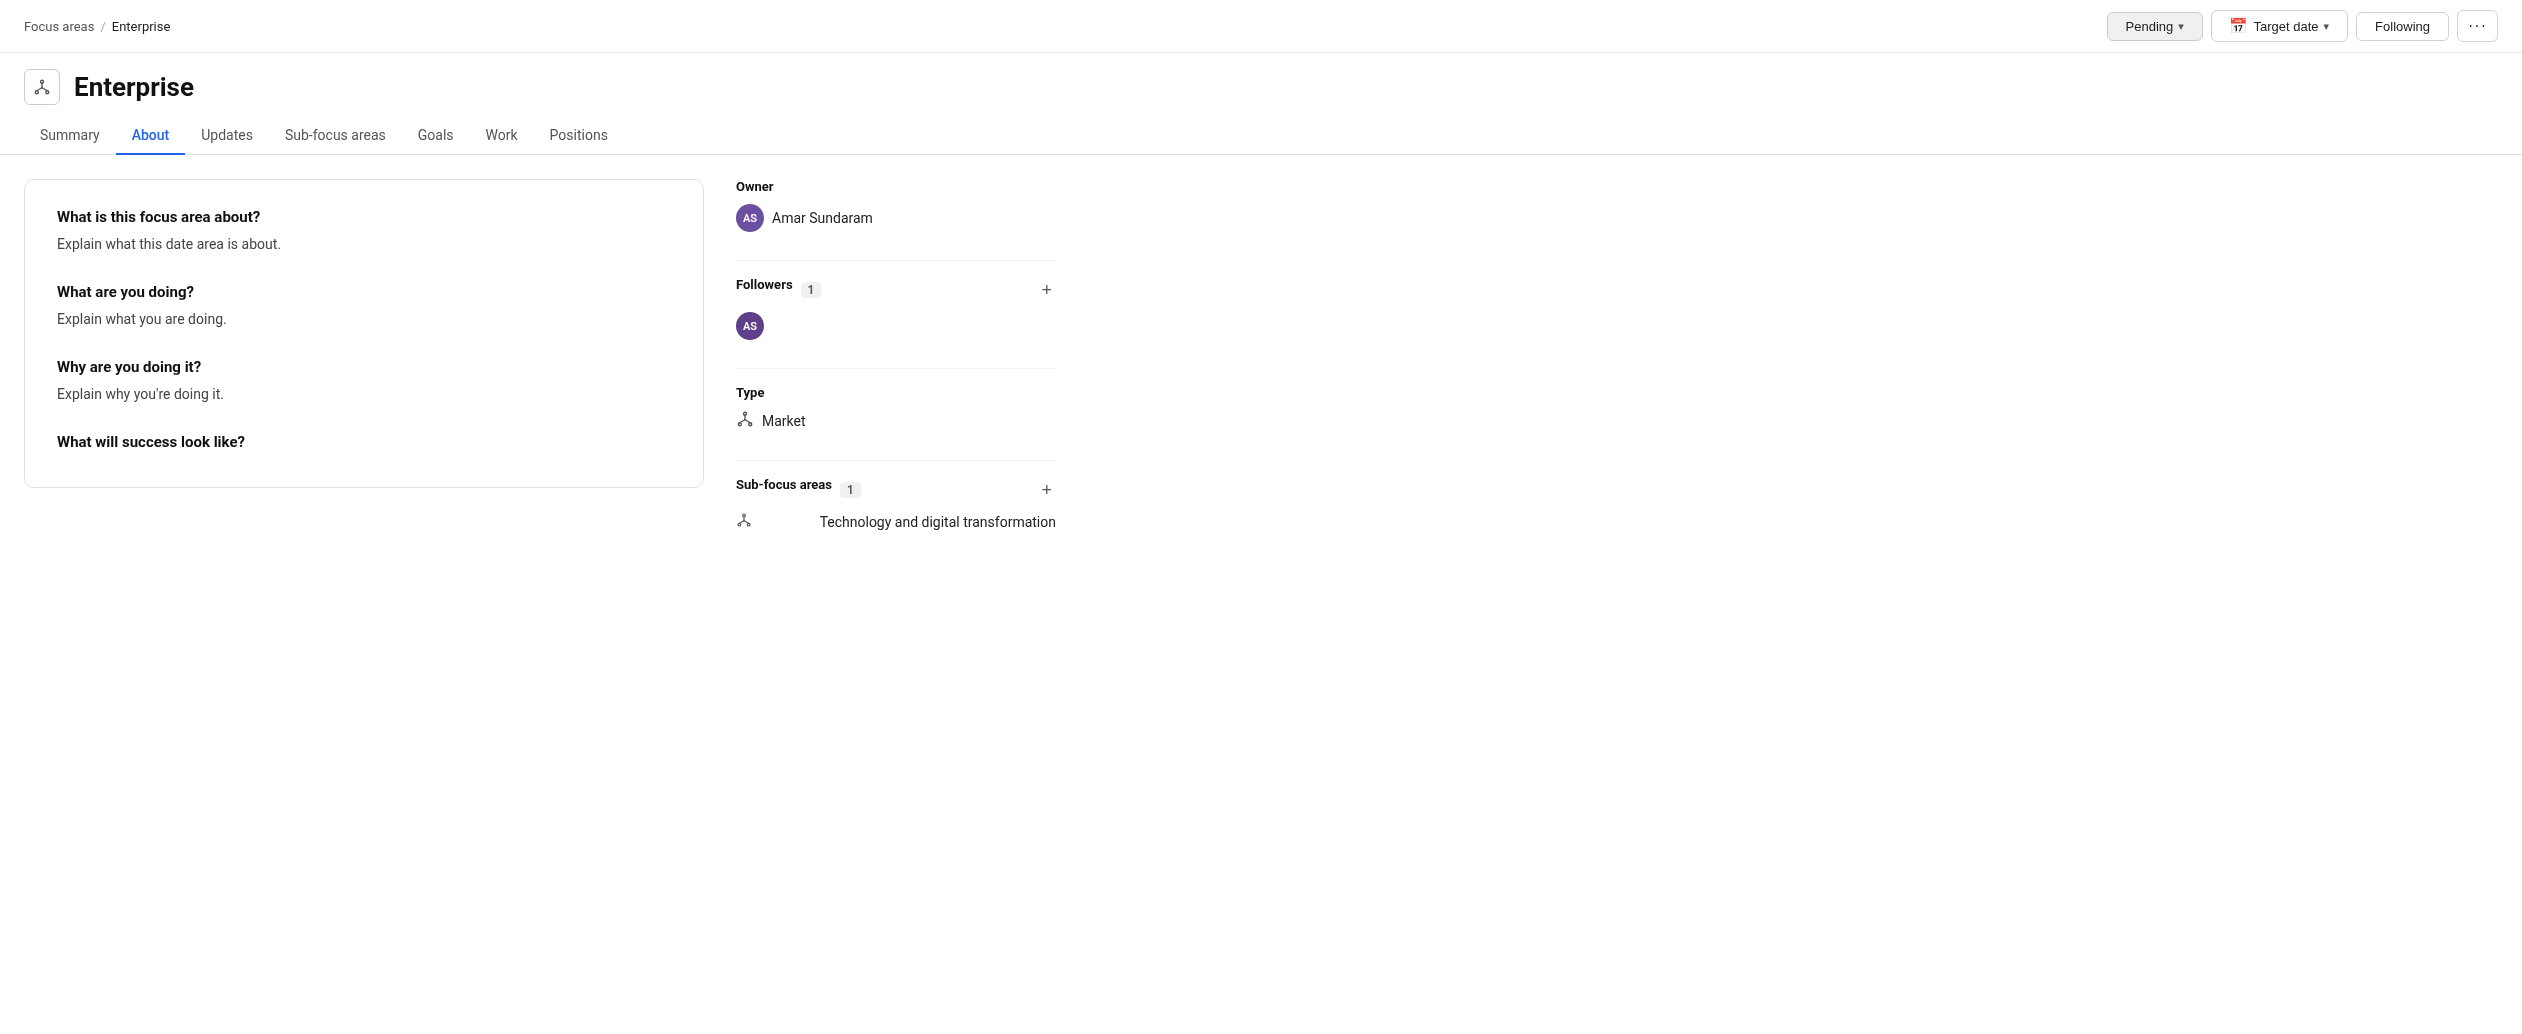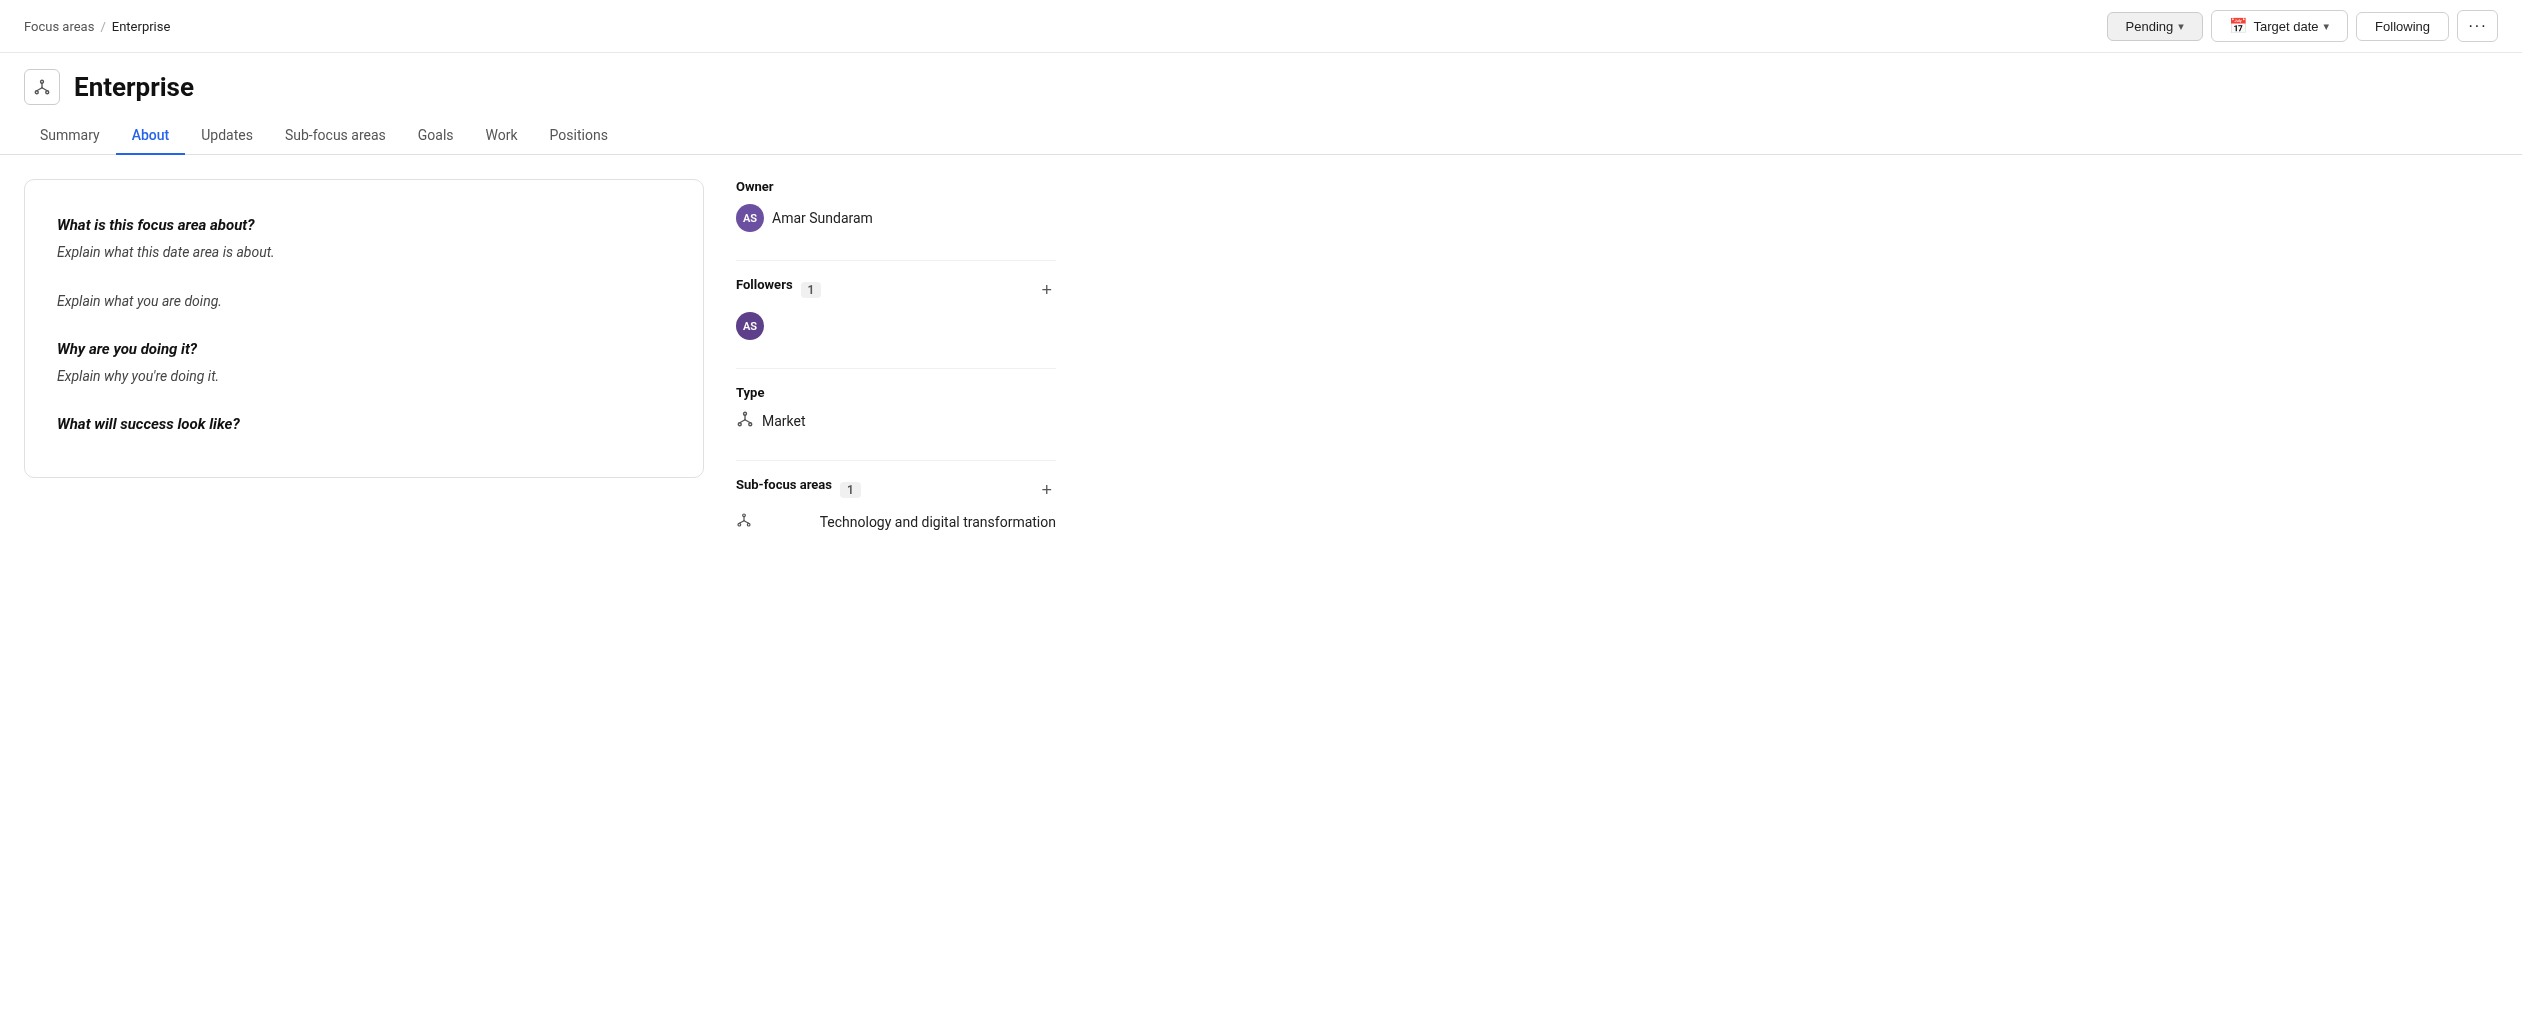--- a/index.html
+++ b/index.html
@@ -124,23 +124,22 @@
 
     
     .content-panel {
       flex: 1;
       max-width: 680px;
       margin-right: 32px;
     }
     .about-card {
       border: 1px solid #e0e0e0;
       border-radius: 10px;
-      padding: 36px 32px;
+      padding: 28px 32px;
       background: #fff;
-      font-style: italic;
     }
     .about-section {
       margin-bottom: 28px;
     }
     .about-section:last-child { margin-bottom: 0; }
     .about-question {
       font-weight: 700;
       font-size: 15px;
       color: #111;
       margin-bottom: 8px;
@@ -331,20 +330,21 @@
 
   <div class="content-panel">
     <div class="about-card">
 
       <div class="about-section">
         <div class="about-question">What is this focus area about?</div>
         <div class="about-answer">Explain what this date area is about.</div>
       </div>
 
       <div class="about-section">
+        <div class="about-question">What are you doing?</div>
         <div class="about-answer">Explain what you are doing.</div>
       </div>
 
       <div class="about-section">
         <div class="about-question">Why are you doing it?</div>
         <div class="about-answer">Explain why you're doing it.</div>
       </div>
 
       <div class="about-section">
         <div class="about-question">What will success look like?</div>

